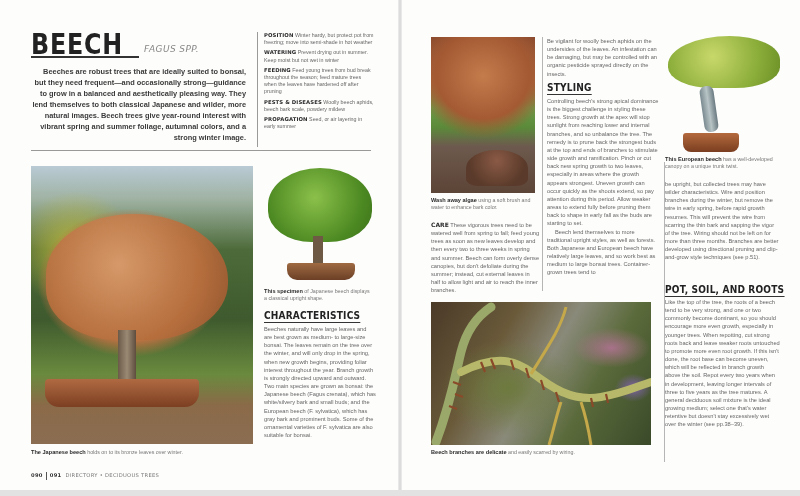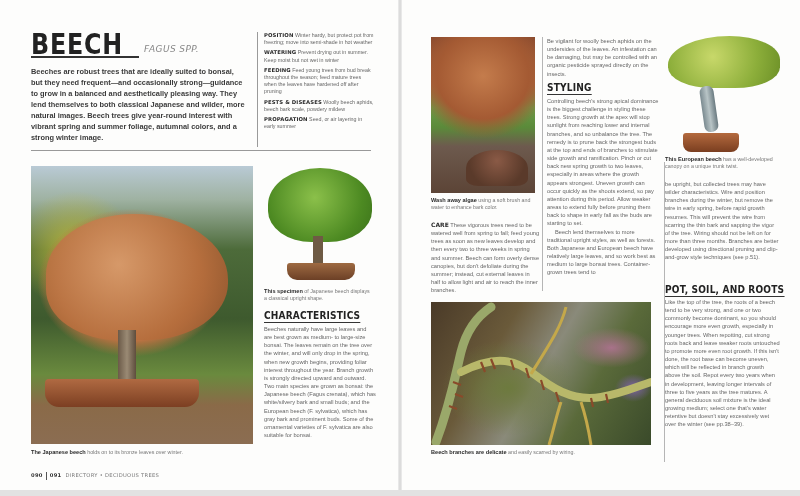--- a/index.html
+++ b/index.html
@@ -16,21 +16,21 @@
   .abs { position: absolute; }
 
   
   .title { left: 31px; top: 29px; font-family: "DejaVu Sans", sans-serif; font-weight: bold;
            font-size: 29px; letter-spacing: 1px; color: #222; transform: scaleX(0.82); transform-origin: left top; line-height: 30px; }
   .latin { left: 100px; top: 44px; font-family: "DejaVu Sans", sans-serif; font-style: italic;
            font-size: 9px; color: #888; letter-spacing: 0.4px; margin-left: 44px; }
   .title-rule { left: 31px; top: 56px; width: 108px; height: 2px; background: #333; }
 
   .intro { left: 31px; top: 66px; width: 215px; font-size: 7.4px; line-height: 11px;
-           font-weight: bold; color: #3b3b3b; }
+           font-weight: bold; color: #3b3b3b; text-align: right; }
   .intro-rule { left: 31px; top: 150px; width: 340px; height: 1px; background: #999; }
 
   
   .fact-bar { left: 257px; top: 32px; width: 1px; height: 115px; background: #9a9a9a; }
   .facts { left: 264px; top: 32px; width: 110px; font-size: 5.3px; line-height: 7.2px; color: #666; }
   .facts p { margin-bottom: 3px; }
   .fact-label { font-family: "DejaVu Sans", sans-serif; font-weight: bold; color: #2b2b2b;
                 font-size: 5.3px; letter-spacing: 0.1px; }
 
   

